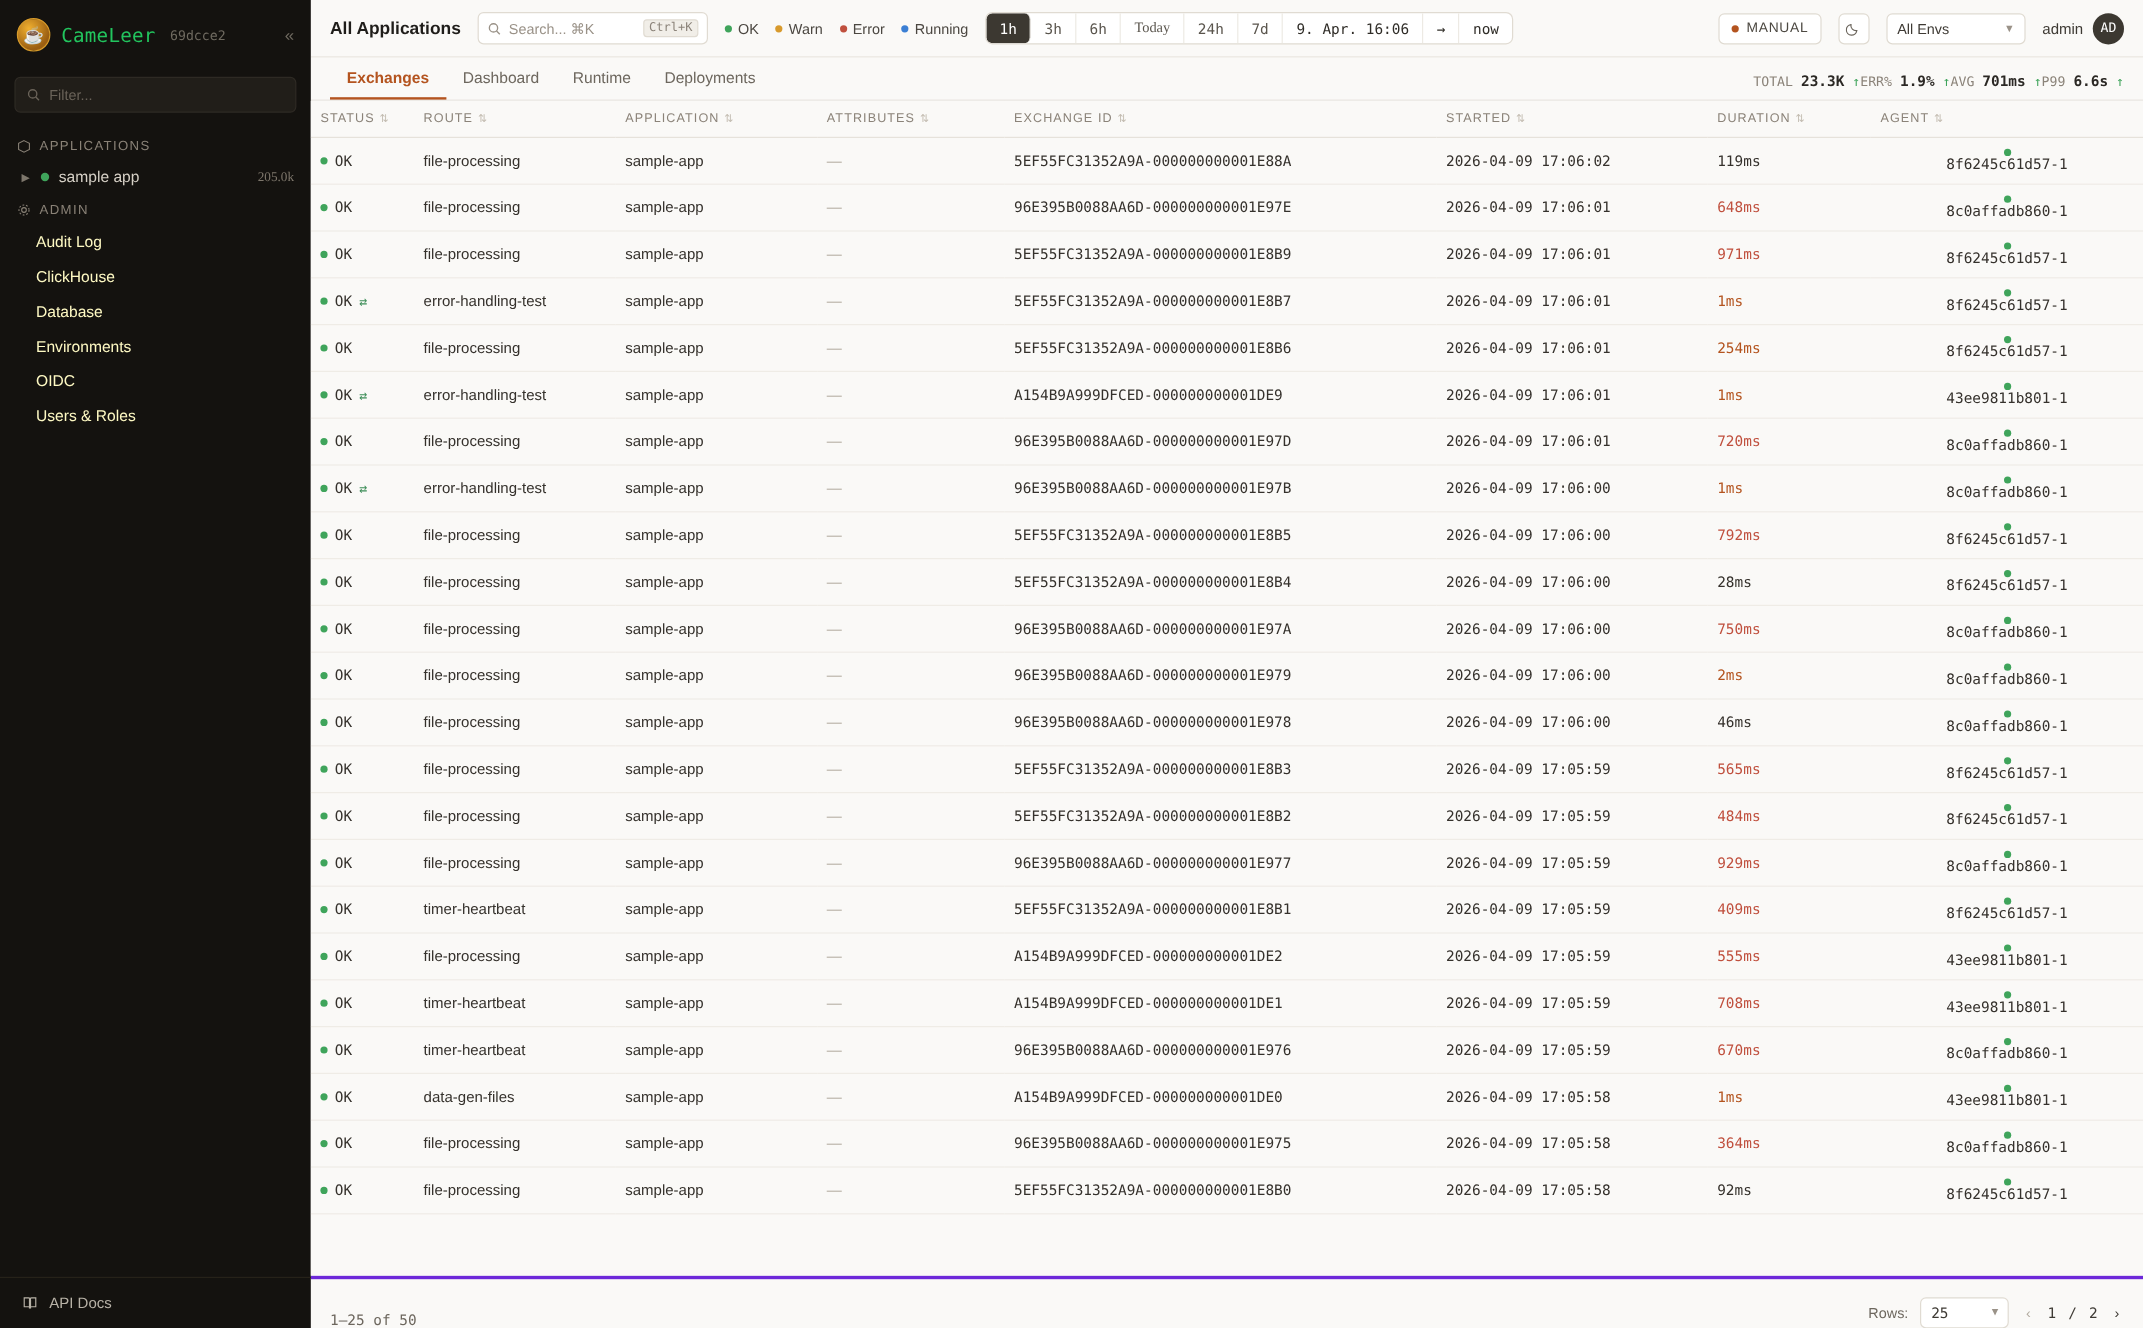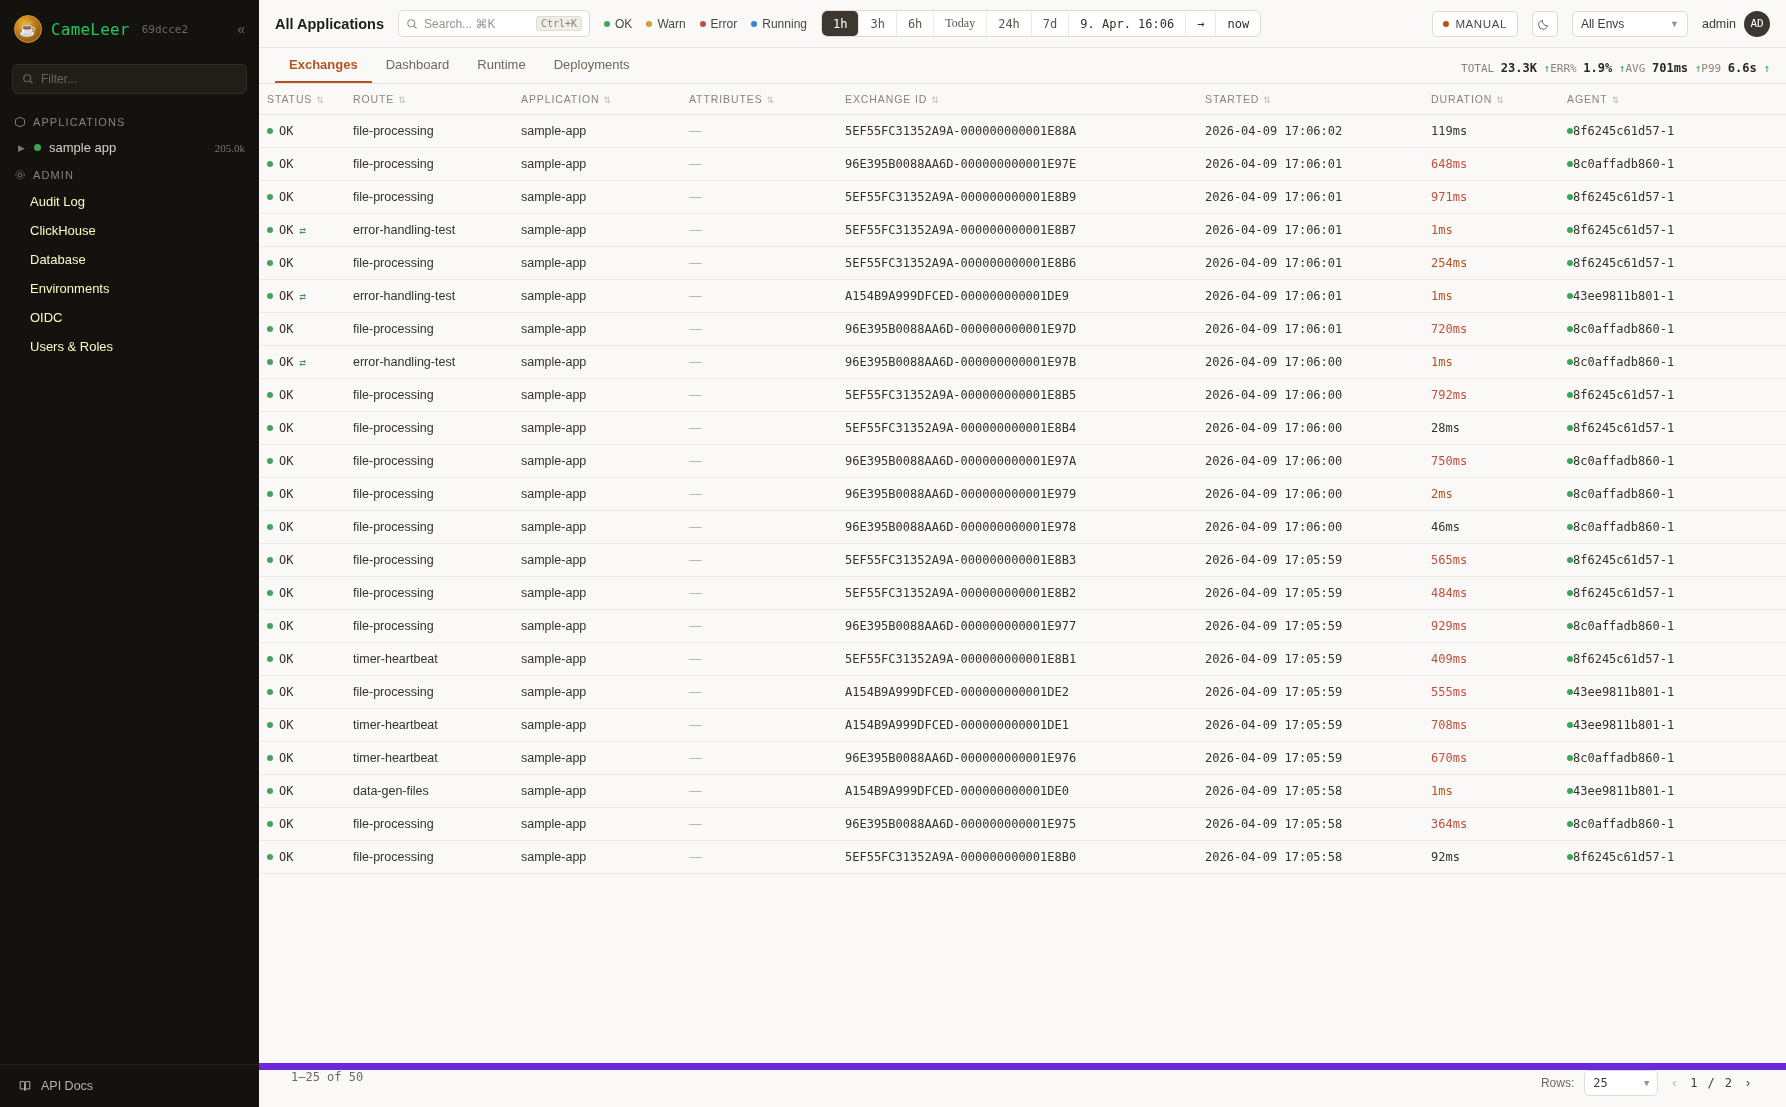--- a/index.html
+++ b/index.html
@@ -170,35 +170,35 @@
     padding: 9px 8px; border-bottom: 1px solid #e6e2db; background: #faf9f7;
   }
   thead th span.sort { color: #c3bcb1; font-size: 9px; margin-left: 4px; }
   tbody td {
     padding: 9px 8px; font-size: 12.5px; color: #35312c;
     border-bottom: 1px solid #efece6; white-space: nowrap; overflow: hidden; text-overflow: ellipsis;
   }
   .mono { font-family: "DejaVu Sans Mono", monospace; font-size: 12px; }
   .st { display: flex; align-items: center; gap: 6px; font-family: "DejaVu Sans Mono", monospace; font-size: 12px; }
   .retry { color: #3f8f5a; font-size: 11px; }
-  .agent { display: flex; align-items: center; gap: 0; font-family: "DejaVu Sans Mono", monospace; font-size: 12px; color: #35312c; }
+  .agent { display: flex; align-items: center; gap: 0; font-family: "DejaVu Sans Mono", monospace; font-size: 12px; color: #35312c; flex-direction: column; }
   .dur-mid  { color: #b4541f; }
   .dur-slow { color: #c0503e; }
   .dur-plain{ color: #35312c; }
   .dash { color: #b3aca1; }
 
   .col-status { width: 86px; } .col-route { width: 168px; }
   .col-app { width: 168px; } .col-attr { width: 156px; }
   .col-exch { width: 360px; } .col-started { width: 226px; }
   .col-dur { width: 136px; } .col-agent { width: auto; }
 
   
   .footer {
-    height: 44px; flex: 0 0 44px; display: flex; align-items: flex-start;
-    padding: 0 32px; border-top: 7px solid #6d28d9; background: #faf9f7;
+    height: 44px; flex: 0 0 44px; display: flex; align-items: flex-end;
+    padding: 0 16px; border-top: 3px solid #6d28d9; background: #faf9f7;
   }
   .f-left { font-size: 12px; color: #6d675e; font-family: "DejaVu Sans Mono", monospace; }
   .f-right { margin-left: auto; display: flex; align-items: center; gap: 10px; }
   .f-label { font-size: 12px; color: #6d675e; }
   .rows-select {
     height: 26px; width: 74px; border: 1px solid #e0dbd2; border-radius: 5px; background: #fff;
     display: flex; align-items: center; padding: 0 8px; font-size: 12px; color: #3e3a34;
     font-family: "DejaVu Sans Mono", monospace;
   }
   .rows-select .cv { margin-left: auto; color: #9a9288; font-size: 9px; }

